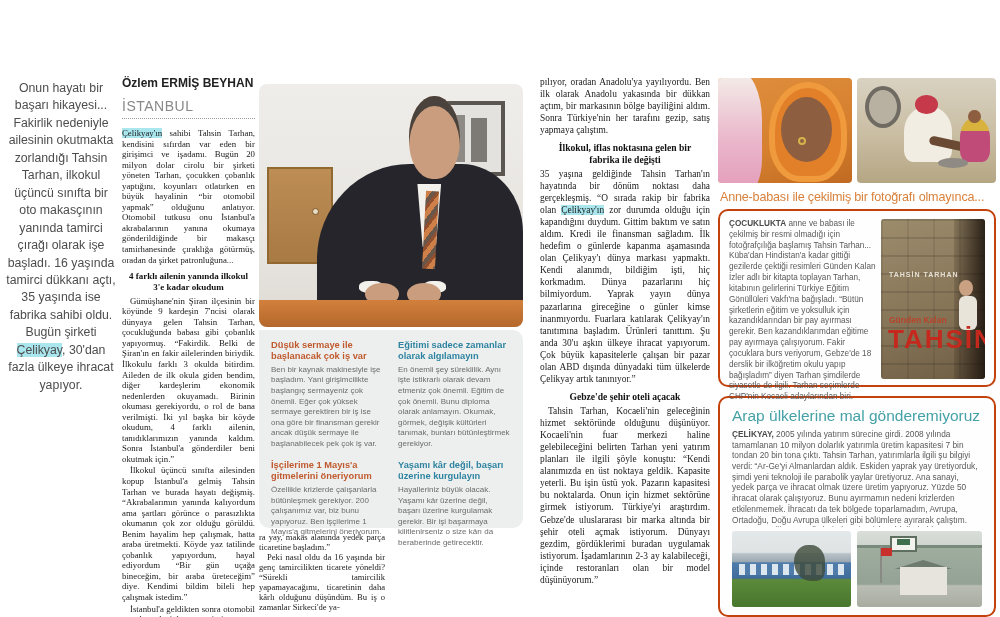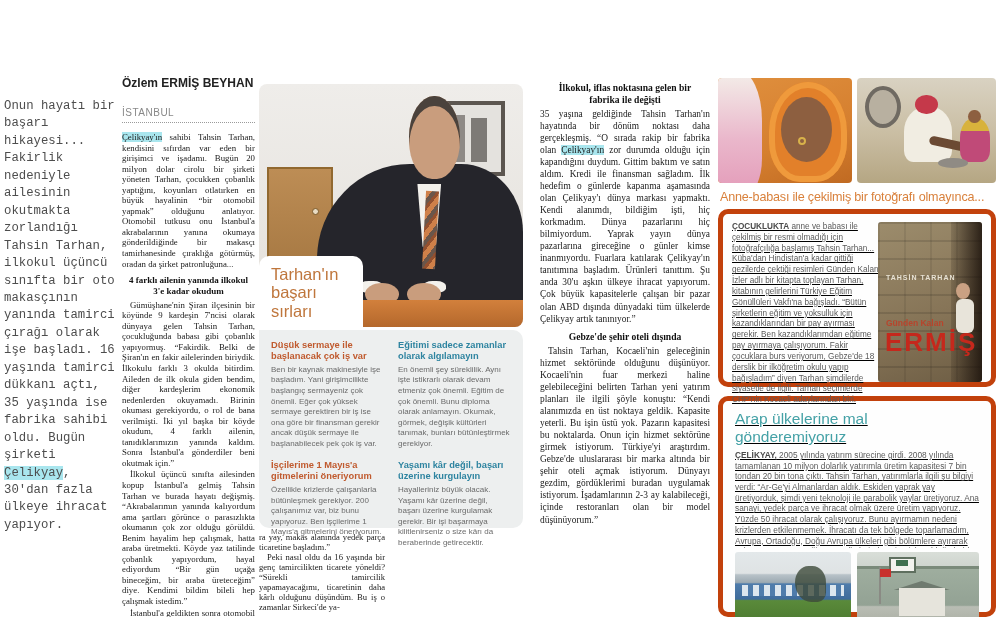--- a/index.html
+++ b/index.html
@@ -5,29 +5,29 @@
   * { margin:0; padding:0; box-sizing:border-box; }
   html,body { width:1000px; height:617px; background:#fff; font-family:"Liberation Serif", serif; }
   #page { position:relative; width:1000px; height:617px; background:#fff; overflow:hidden; }
 
   
   .headline { position:absolute; left:6px; top:0px; width:992px; height:70px;
     font-family:"Liberation Serif", serif; font-weight:bold; font-size:55px; letter-spacing:1px;
     color:#0d0d0d; white-space:nowrap; }
 
   
-  .intro { position:absolute; left:4px; top:98px; width:114px; text-align:left;
-    font-family:Liberation Mono, monospace; font-size:12.3px; line-height:1.42; color:#4d4d4d; }
+  .intro { position:absolute; left:4px; top:80px; width:114px; text-align:center;
+    font-family:Liberation Sans, sans-serif; font-size:12.3px; line-height:1.42; color:#4d4d4d; }
 
   .hl { background:#a9e6ee; }
 
   
   .col1 { position:absolute; left:122px; top:76px; width:133px; height:541px; overflow:hidden; }
   .byline-name { font-family:"Liberation Sans", sans-serif; font-weight:bold; font-size:12px; color:#222; }
-  .byline-loc  { font-family:"Liberation Sans", sans-serif; font-size:10px; color:#888; letter-spacing:.5px; margin-top:17px; }
+  .byline-loc  { font-family:"Liberation Sans", sans-serif; font-size:14px; color:#888; letter-spacing:.5px; margin-top:8px; }
   .byline-rule { border-bottom:1.5px dotted #9a9a9a; margin:4px 0 9px 0; }
   .bodytext { font-size:8.8px; line-height:1.2; color:#1a1a1a; text-align:justify; }
   .bodytext p { margin-bottom:1px; }
   .ind { text-indent:8px; }
   .subhead { font-weight:bold; text-align:center; font-size:9px; line-height:1.2; margin:6px 4px 3px 4px; color:#111; }
 
   
   .middle { position:absolute; left:259px; top:84px; width:264px; height:533px; }
   .photo-main { position:relative; width:264px; height:243px; border-radius:8px; overflow:hidden;
     background:linear-gradient(180deg,#efedea 0%,#e7e4df 70%,#ddd8d2 100%); }
@@ -86,21 +86,21 @@
   .p2 .wheel { position:absolute; left:6%; top:8%; width:26%; height:40%; border:4px solid #6f6a62; border-radius:50%; background:#b8b0a0; }
   .p2 .man   { position:absolute; left:34%; top:28%; width:34%; height:52%; background:#f1ede2; border-radius:45% 45% 20% 20%; }
   .p2 .turban{ position:absolute; left:42%; top:16%; width:16%; height:18%; background:#c5394a; border-radius:50%; }
   .p2 .arm   { position:absolute; left:52%; top:58%; width:26%; height:9%; background:#6b4a33; border-radius:6px; transform:rotate(12deg); }
   .p2 .woman { position:absolute; right:4%; top:38%; width:22%; height:42%; background:linear-gradient(180deg,#d8b23c 30%,#c04a78 30%); border-radius:45% 45% 25% 25%; }
   .p2 .wface { position:absolute; right:11%; top:30%; width:9%; height:13%; background:#8d5f40; border-radius:50%; }
   .p2 .pan   { position:absolute; left:58%; top:76%; width:22%; height:10%; background:#8f8b84; border-radius:50%; }
 
   .sb-head1 { margin:7px 0 5px 2px; font-family:"Liberation Sans", sans-serif; font-size:12.6px;
     letter-spacing:-0.2px; color:#d9813c; white-space:nowrap; }
-  .card { border:5px solid #c2410c; border-radius:10px; background:#fefefe;text-decoration:underline; }
+  .card { border:2px solid #c2410c; border-radius:10px; background:#fefefe; }
   .card1 { position:relative; height:178px; padding:8px 9px; }
   .card1-text { width:150px; font-family:"Liberation Sans", sans-serif; font-size:8.2px; line-height:1.32;
     color:#5a5a5a; }
   .lead { font-weight:bold; color:#4a4a4a; }
   .book { position:absolute; right:9px; top:8px; width:104px; height:160px; border-radius:3px; overflow:hidden;
     background:
       repeating-linear-gradient(180deg, rgba(0,0,0,.12) 0 2px, transparent 2px 18px),
       repeating-linear-gradient(90deg, rgba(0,0,0,.08) 0 2px, transparent 2px 26px),
       linear-gradient(160deg,#9c8c6c 0%,#857356 60%,#6d5d44 100%); }
   .book .door { position:absolute; right:0; top:0; width:30%; height:100%; background:linear-gradient(90deg,rgba(30,20,12,.15),rgba(25,16,10,.85)); }
@@ -167,21 +167,20 @@
       <div class="man-head"></div>
       <div class="man-shirt"></div>
       <div class="man-tie"></div>
       <div class="cuff" style="left:38%;"></div>
       <div class="cuff" style="left:62%;"></div>
       <div class="man-hand" style="left:40%;"></div>
       <div class="man-hand" style="left:56%;"></div>
       <div class="desk"></div>
     </div>
 
-    <div class="tips-label">Tarhan'ın başarı sırları</div>
 
     <div class="tips-box">
       <div class="tips-col">
         <div class="tip">
           <div class="tip-title tip-orange">Düşük sermaye ile başlanacak çok iş var</div>
           <div class="tip-body">Ben bir kaynak makinesiyle işe başladım. Yani girişimcilikte başlangıç sermayeniz çok önemli. Eğer çok yüksek sermaye gerektiren bir iş ise ona göre bir finansman gerekir ancak düşük sermaye ile başlanabilecek pek çok iş var.</div>
         </div>
         <div class="tip">
           <div class="tip-title tip-orange">İşçilerime 1 Mayıs'a gitmelerini öneriyorum</div>
           <div class="tip-body">Özellikle krizlerde çalışanlarla bütünleşmek gerekiyor. 200 çalışanımız var, biz bunu yapıyoruz. Ben işçilerime 1 Mayıs'a gitmelerini öneriyorum.</div>
@@ -201,23 +200,24 @@
 
     <div class="mid-cont">
       <div class="c">
         <p>ra yay, makas alanında yedek parça ticaretine başladım.”</p>
         <p class="ind">Peki nasıl oldu da 16 yaşında bir genç tamircilikten ticarete yöneldi? “Sürekli tamircilik yapamayacağımı, ticaretinin daha kârlı olduğunu düşündüm. Bu iş o zamanlar Sirkeci'de ya-</p>
       </div>
     </div>
   </div>
 
   <div class="col4">
+    <p>pılıyor, oradan Anadolu'ya yayılıyordu. Ben ilk olarak Anadolu yakasında bir dükkan açtım, bir markasının bölge bayiliğini aldım. Sonra Türkiye'nin her tarafını gezip, satış yapmaya çalıştım.</p>
     <div class="subhead">İlkokul, iflas noktasına gelen bir fabrika ile değişti</div>
     <p><span>35 yaşına geldiğinde Tahsin Tarhan'ın hayatında bir dönüm noktası daha gerçekleşmiş. “O sırada rakip bir fabrika olan </span><span class="hl">Çelikyay'ın</span><span> zor durumda olduğu için kapandığını duydum. Gittim baktım ve satın aldım. Kredi ile finansman sağladım. İlk hedefim o günlerde kapanma aşamasında olan Çelikyay'ı dünya markası yapmaktı. Kendi alanımdı, bildiğim işti, hiç korkmadım. Dünya pazarlarını hiç bilmiyordum. Yaprak yayın dünya pazarlarına gireceğine o günler kimse inanmıyordu. Fuarlara katılarak Çelikyay'ın tanıtımına başladım. Ürünleri tanıttım. Şu anda 30'u aşkın ülkeye ihracat yapıyorum. Çok büyük kapasitelerle çalışan bir pazar olan ABD dışında dünyadaki tüm ülkelerde Çelikyay artık tanınıyor.”</span></p>
-    <div class="subhead">Gebze'de şehir oteli dışında</div>
+    <div class="subhead">Gebze'de şehir oteli açacak</div>
     <p class="ind">Tahsin Tarhan, Kocaeli'nin geleceğinin hizmet sektöründe olduğunu düşünüyor. Kocaeli'nin fuar merkezi haline gelebileceğini belirten Tarhan yeni yatırım planları ile ilgili şöyle konuştu: “Kendi alanımızda en üst noktaya geldik. Kapasite yeterli. Bu işin üstü yok. Pazarın kapasitesi bu noktalarda. Onun için hizmet sektörüne girmek istiyorum. Türkiye'yi araştırdım. Gebze'de uluslararası bir marka altında bir şehir oteli açmak istiyorum. Dünyayı gezdim, gördüklerimi buradan uygulamak istiyorum. İşadamlarının 2-3 ay kalabileceği, içinde restoranları olan bir model düşünüyorum.”</p>
   </div>
 
   <div class="sidebar">
     <div class="sb-photos">
       <div class="sb-photo p1">
         <div class="sari"></div>
         <div class="hood"></div>
         <div class="face"></div>
         <div class="ring"></div>
@@ -238,21 +238,21 @@
     <div class="card card1">
       <div class="card1-text">
         <span class="lead">ÇOCUKLUKTA</span><span> anne ve babası ile çekilmiş bir resmi olmadığı için fotoğrafçılığa başlamış Tahsin Tarhan... Küba'dan Hindistan'a kadar gittiği gezilerde çektiği resimleri Günden Kalan İzler adlı bir kitapta toplayan Tarhan, kitabının gelirlerini Türkiye Eğitim Gönüllüleri Vakfı'na bağışladı. “Bütün şirketlerin eğitim ve yoksulluk için kazandıklarından bir pay ayırması gerekir. Ben kazandıklarımdan eğitime pay ayırmaya çalışıyorum. Fakir çocuklara burs veriyorum, Gebze'de 18 derslik bir ilköğretim okulu yapıp bağışladım” diyen Tarhan şimdilerde siyasetle de ilgili. Tarhan seçimlerde CHP'nin Kocaeli adaylarından biri.</span>
       </div>
       <div class="book">
         <div class="door"></div>
         <div class="kid-body"></div>
         <div class="kid-face"></div>
         <div class="author">TAHSİN TARHAN</div>
         <div class="subtitle">Günden Kalan</div>
-        <div class="title">ERMİŞ</div>
+        <div class="title">TAHSİN</div>
       </div>
     </div>
 
     <div class="card card2">
       <div class="sb-head2">Arap ülkelerine mal gönderemiyoruz</div>
       <div class="card2-text">
         <span class="lead">ÇELİKYAY,</span><span> 2005 yılında yatırım sürecine girdi. 2008 yılında tamamlanan 10 milyon dolarlık yatırımla üretim kapasitesi 7 bin tondan 20 bin tona çıktı. Tahsin Tarhan, yatırımlarla ilgili şu bilgiyi verdi: “Ar-Ge'yi Almanlardan aldık. Eskiden yaprak yay üretiyorduk, şimdi yeni teknoloji ile parabolik yaylar üretiyoruz. Ana sanayi, yedek parça ve ihracat olmak üzere üretim yapıyoruz. Yüzde 50 ihracat olarak çalışıyoruz. Bunu ayırmamın nedeni krizlerden etkilenmemek. İhracatı da tek bölgede toparlamadım, Avrupa, Ortadoğu, Doğu Avrupa ülkeleri gibi bölümlere ayırarak çalıştım. Bugün örneğin Arap ülkelerinden siparişler olduğu halde gönderemiyoruz.”</span>
       </div>
       <div class="fact-photos">
         <div class="fact f1">

